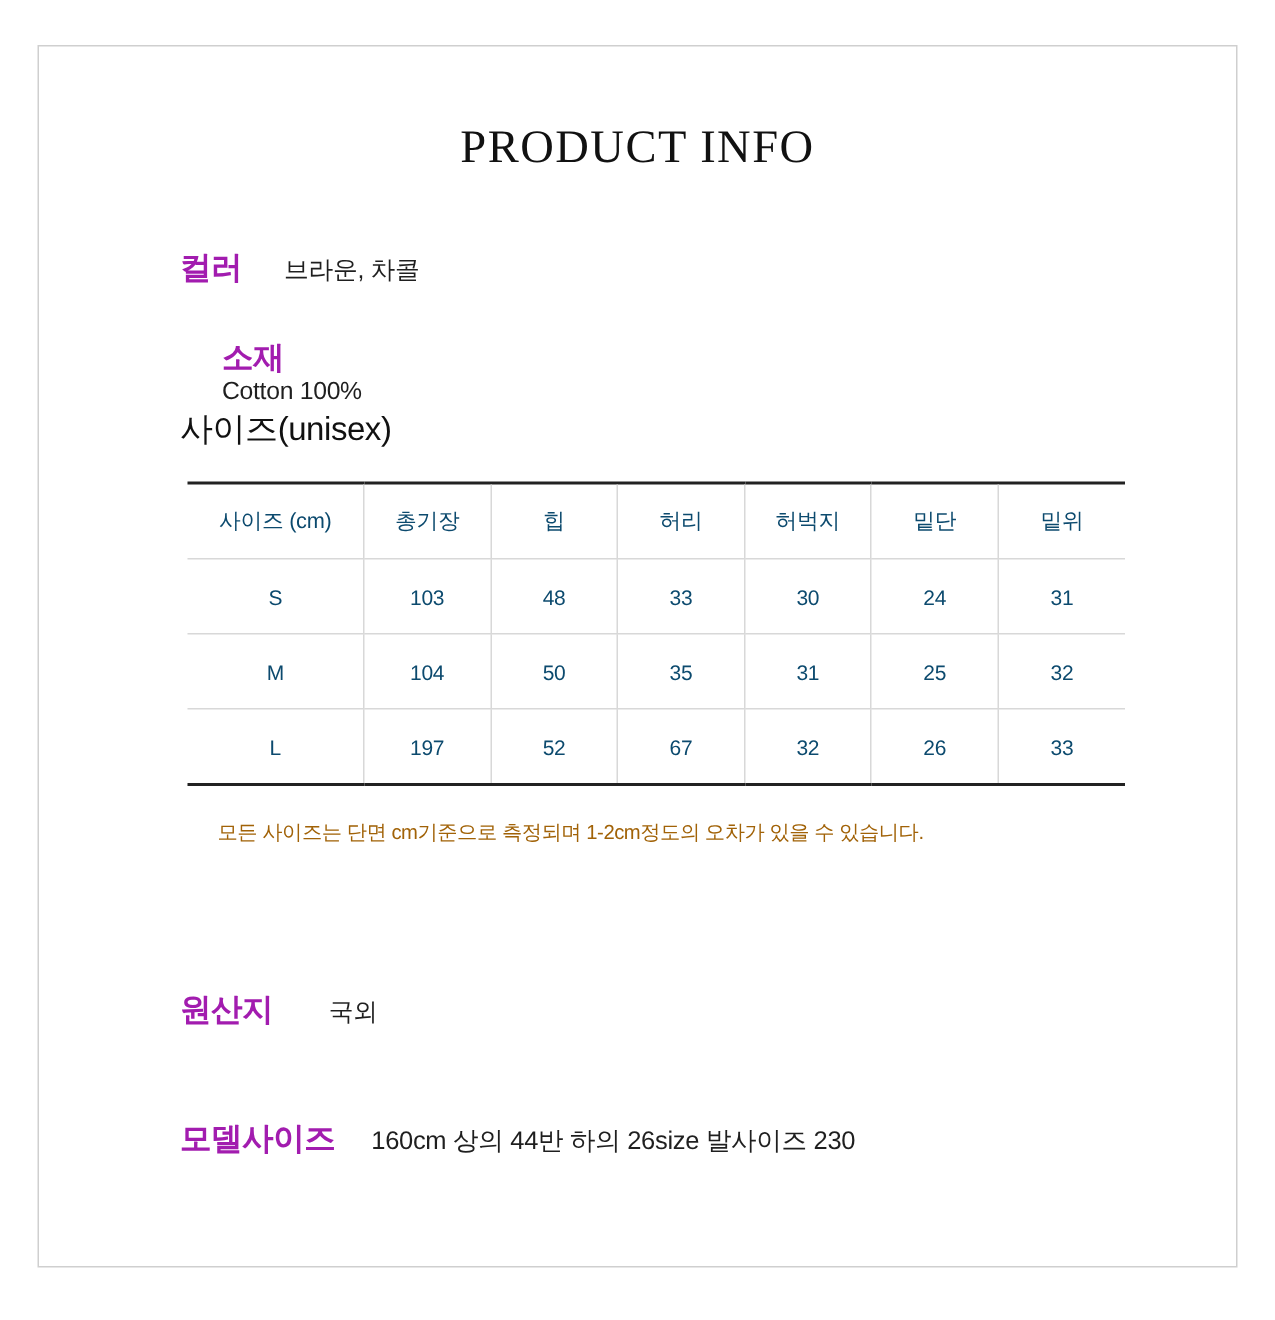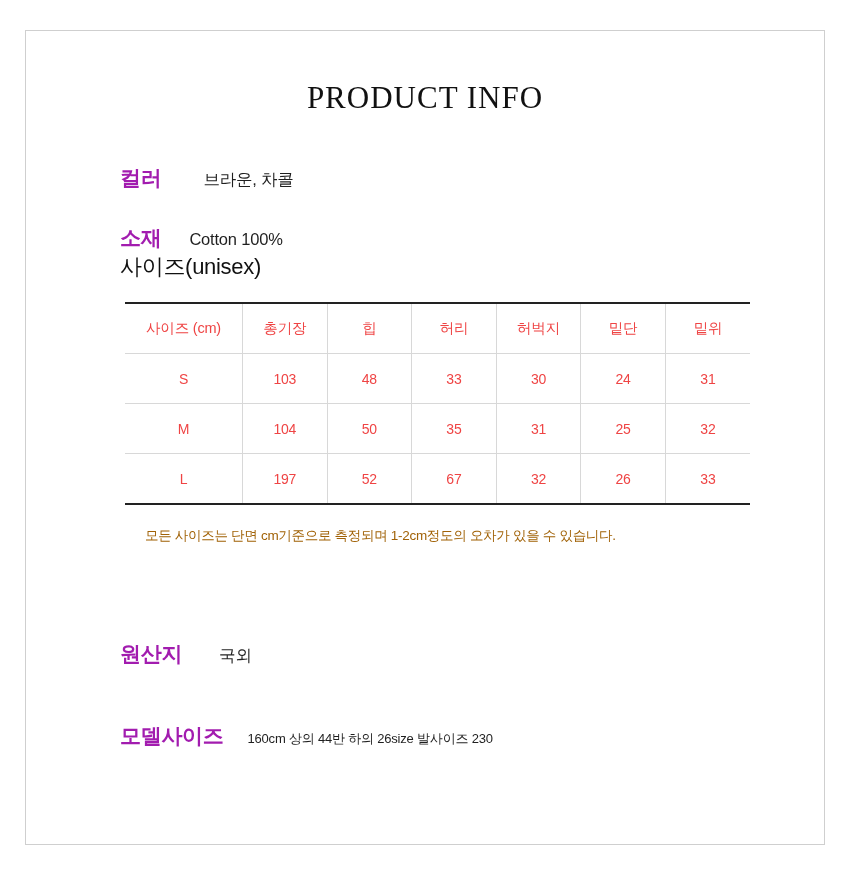--- a/index.html
+++ b/index.html
@@ -56,22 +56,22 @@
     font-size: 21px;
     color: #a21caf;
     letter-spacing: -0.3px;
   }
   .row .value {
     font-size: 16.5px;
     color: #1f1f1f;
     letter-spacing: -0.2px;
   }
   .row.color-row { margin-top: 48px; }
-  .row.color-row .value { margin-left: 42px; }
-  .row.material-row { margin-top: 32px; }
+  .row.color-row .value { margin-left: 28px; }
+  .row.material-row { margin-top: 32px; flex-direction: column; }
   .row.material-row .value { margin-left: 28px; }
 
   .size-heading {
     margin-left: 95px;
     font-size: 22px;
     color: #111;
     letter-spacing: -0.3px;
   }
 
   table.size-table {
@@ -79,21 +79,21 @@
     margin-top: 20px;
     border-collapse: collapse;
     width: 625px;
     table-layout: fixed;
   }
   table.size-table th,
   table.size-table td {
     border: 1px solid #d8d8d8;
     text-align: center;
     font-size: 14px;
-    color: #ef4444;
+    color: #0c4a6e;
     height: 47px;
     font-weight: normal;
     letter-spacing: -0.2px;
   }
   table.size-table thead th {
     border-top: 2px solid #222222;
     border-bottom: 1px solid #d8d8d8;
     font-size: 14.5px;
   }
   table.size-table tbody tr:last-child td {
@@ -113,21 +113,21 @@
     margin-left: 120px;
     margin-top: 22px;
     font-size: 13.5px;
     color: #a16207;
     letter-spacing: -0.3px;
   }
 
   .row.origin-row { margin-top: 95px; gap: 13px; }
   .row.origin-row .value { margin-left: 24px; }
   .row.model-row { margin-top: 38px; }
-  .row.model-row .value { margin-left: 24px; font-size: 13px; margin-top: 24px; }
+  .row.model-row .value { margin-left: 24px; font-size: 17px; margin-top: 24px; }
 </style>
 </head>
 <body>
 
 <div class="page">
   <div class="frame"></div>
   <div class="content">
 
     <div class="title">PRODUCT INFO</div>
 

